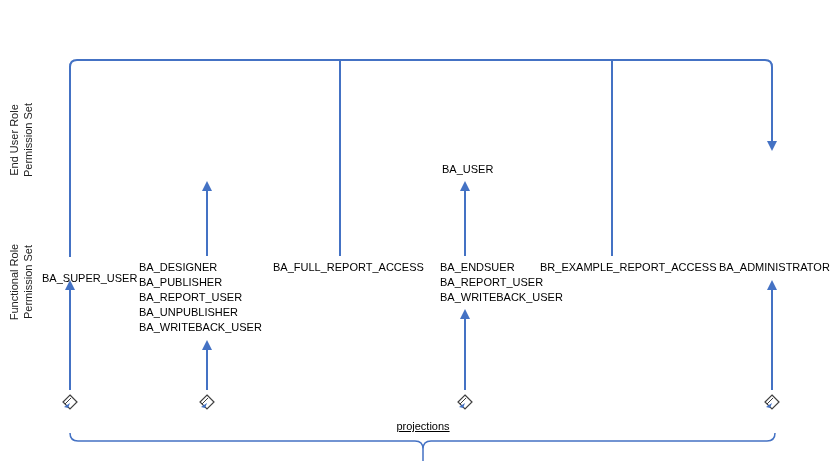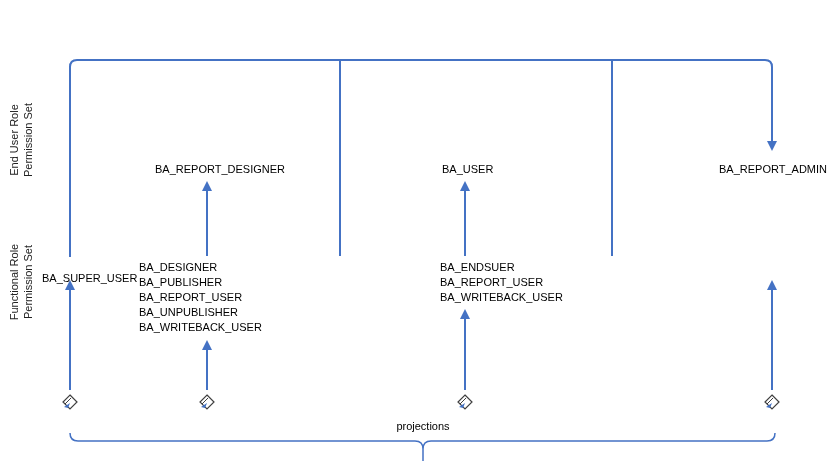--- a/index.html
+++ b/index.html
@@ -8,21 +8,21 @@
     font-family:"Liberation Sans",sans-serif;font-size:11px;color:#000;
     overflow:hidden;
   }
   .label{position:absolute;white-space:pre-line;line-height:15px;}
   .vlabel{
     position:absolute;width:130px;height:30px;transform:rotate(-90deg);
     text-align:center;line-height:14px;white-space:pre-line;font-size:11px;color:#222;
   }
   .connectors{position:absolute;left:0;top:0;}
   .icon{position:absolute;width:20px;height:20px;}
-  .projlabel{position:absolute;transform:translateX(-50%);}
+  .projlabel{position:absolute;transform:translateX(-50%);text-decoration:underline;}
 </style>
 </head>
 <body>
 
 <div class="canvas">
 
   <svg class="connectors" width="831" height="461">
     <defs>
       <marker id="arrow" viewBox="0 0 10 10" refX="8" refY="5" markerWidth="5" markerHeight="5" orient="auto-start-reverse">
         <path d="M0,0 L10,5 L0,10 z" fill="#4472C4"></path>
@@ -48,33 +48,34 @@
     <path d="M 772 390 L 772 282" fill="none" stroke="#4472C4" stroke-width="2" marker-end="url(#arrow)"></path>
 
     <path d="M 70 433 Q 70 441 78 441 L 415 441 Q 423 441 423 449 L 423 461 M 423 449 Q 423 441 431 441 L 767 441 Q 775 441 775 433" fill="none" stroke="#4472C4" stroke-width="1.5"></path>
   </svg>
 
   <div class="vlabel" style="left:-43px;top:125px">End User Role
 Permission Set</div>
   <div class="vlabel" style="left:-43px;top:267px">Functional Role
 Permission Set</div>
 
-  <div class="label" style="left:155px;top:162px">BA_REPORT_DESIGNER</div>
   <div class="label" style="left:442px;top:162px">BA_USER</div>
-  <div class="label" style="left:719px;top:162px">BA_REPORT_ADMIN</div>
 
   <div class="label" style="left:42px;top:271px">BA_SUPER_USER</div>
   <div class="label" style="left:139px;top:260px">BA_DESIGNER
 BA_PUBLISHER
 BA_REPORT_USER
 BA_UNPUBLISHER
 BA_WRITEBACK_USER</div>
+  <div class="label" style="left:273px;top:260px">BA_FULL_REPORT_ACCESS</div>
   <div class="label" style="left:440px;top:260px">BA_ENDSUER
 BA_REPORT_USER
 BA_WRITEBACK_USER</div>
+  <div class="label" style="left:540px;top:260px">BR_EXAMPLE_REPORT_ACCESS</div>
+  <div class="label" style="left:719px;top:260px">BA_ADMINISTRATOR</div>
 
   <svg class="icon" style="left:60px;top:392px" viewBox="0 0 20 20">
     <polygon points="10,3 17,10 10,17 3,10" fill="#ffffff" stroke="#404040" stroke-width="1.2"></polygon>
     <path d="M5 12 L11 6" stroke="#404040" stroke-width="1" fill="none"></path>
     <path d="M4 15 l6 -4 -2 5 z" fill="#4472C4"></path>
   </svg>
   <svg class="icon" style="left:197px;top:392px" viewBox="0 0 20 20">
     <polygon points="10,3 17,10 10,17 3,10" fill="#ffffff" stroke="#404040" stroke-width="1.2"></polygon>
     <path d="M5 12 L11 6" stroke="#404040" stroke-width="1" fill="none"></path>
     <path d="M4 15 l6 -4 -2 5 z" fill="#4472C4"></path>

